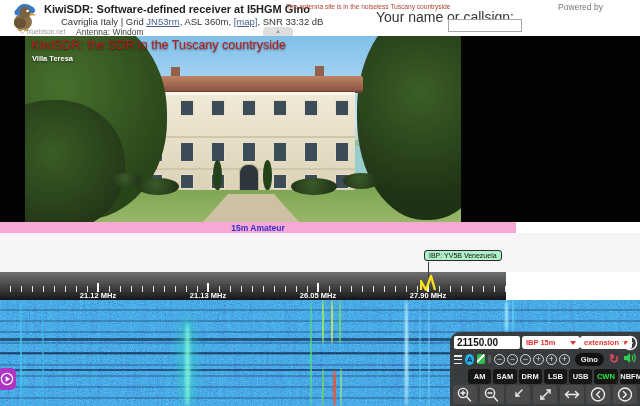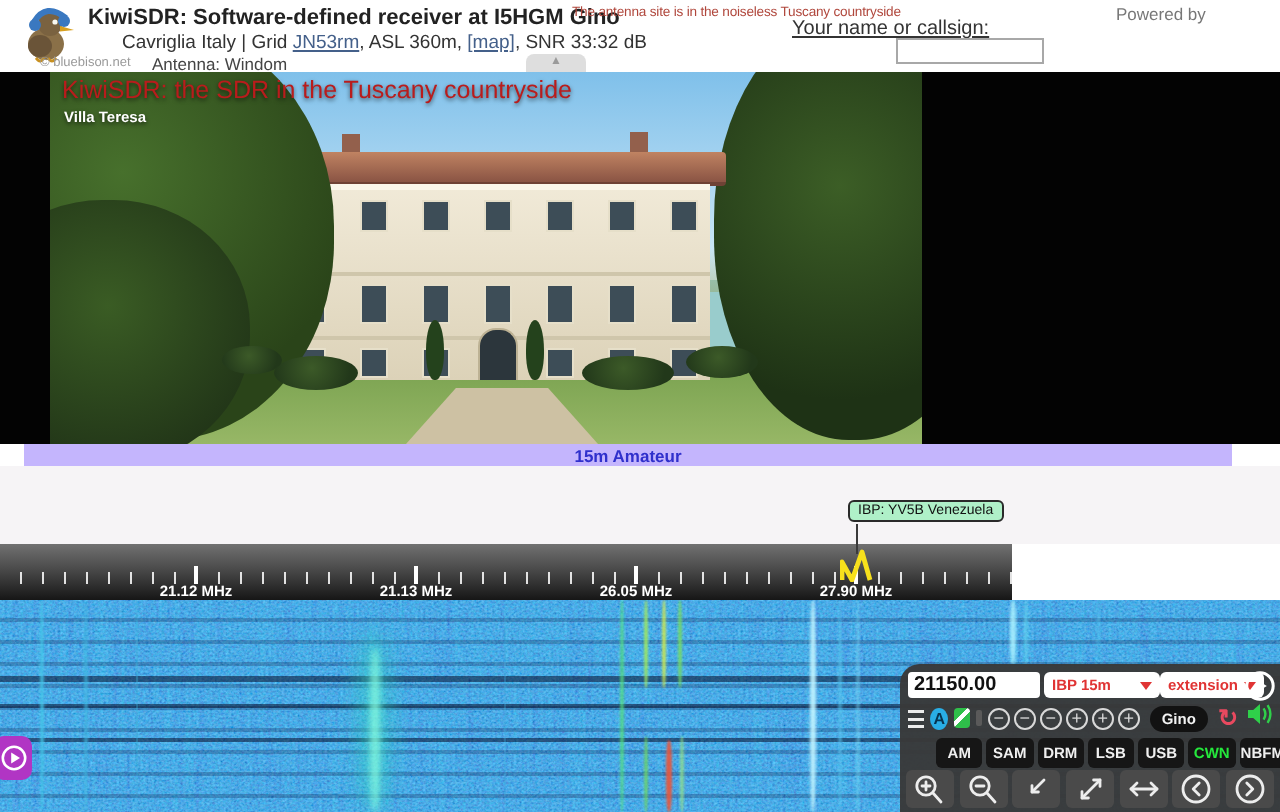--- a/index.html
+++ b/index.html
@@ -8,21 +8,21 @@
   .abs{position:absolute;}
 
   
   .hdr{left:0;top:0;width:640px;height:36px;background:#fff;z-index:30;}
   .hdr-title{left:44px;top:3px;font-size:11px;font-weight:bold;color:#222;white-space:nowrap;}
   .hdr-loc{left:44px;top:16px;font-size:9.5px;color:#333;white-space:nowrap;margin-left:17px;}
   .hdr-loc a{color:#44608a;text-decoration:underline;cursor:pointer;}
   .hdr-credit{left:20px;top:28px;font-size:6.5px;color:#9a9a9a;white-space:nowrap;}
   .hdr-antenna{left:76px;top:27px;font-size:8.5px;color:#444;white-space:nowrap;}
   .hdr-notice{left:286px;top:3px;font-size:6.8px;color:#b0473c;white-space:nowrap;letter-spacing:-0.1px;}
-  .callsign-label{left:396px;top:9px;font-size:10px;color:#333;white-space:nowrap;text-decoration:underline;}
+  .callsign-label{left:376px;top:9px;font-size:14px;color:#333;white-space:nowrap;}
   .callsign-input{left:448px;top:19px;width:68px;height:11px;border:1px solid #a8a8a8;background:#fff;
                   font-size:9px;padding:0 2px;}
   .powered-by{left:558px;top:2px;font-size:8.5px;color:#777;}
   .brand{left:530px;top:11px;font-size:15px;font-weight:bold;letter-spacing:-0.5px;white-space:nowrap;}
   .brand .b1{color:#cfcfcf;}
   .brand .b2{color:#c4c4c4;}
   .brand .b3{color:#9a9a9a;}
   .brand .b4{color:#c0c0c0;font-size:10px;}
   .collapse-tab{left:263px;top:27px;width:30px;height:9px;background:#dedede;border-radius:4px 4px 0 0;
                 color:#9a9a9a;font-size:6px;text-align:center;line-height:9px;cursor:pointer;}
@@ -64,21 +64,21 @@
   .bu1{left:112px;top:142px;width:42px;height:17px;}
   .bu2{left:266px;top:142px;width:46px;height:17px;}
   .bu3{left:86px;top:137px;width:30px;height:14px;}
   .bu4{left:318px;top:137px;width:36px;height:16px;}
   .photo-caption{left:6px;top:2px;color:#b91c1c;font-size:12.5px;white-space:nowrap;
                  text-shadow:0 1px 2px rgba(0,0,0,.6);}
   .photo-subcaption{left:7px;top:18px;color:#fff;font-size:7.5px;font-weight:bold;white-space:nowrap;
                     text-shadow:0 1px 2px rgba(0,0,0,.6);}
 
   
-  .band-bar{left:12px;top:222px;width:604px;height:11px;background:#c4b5fd;cursor:pointer;}
+  .band-bar{left:0;top:222px;width:516px;height:11px;background:#f9a8d4;cursor:pointer;}
   .band-bar-label{left:50%;top:1px;transform:translateX(-50%);font-size:8.5px;font-weight:bold;color:#3030cc;white-space:nowrap;}
   .spectrum{left:0;top:233px;width:640px;height:39px;background:#f6f4f6;}
   .beacon-label{left:424px;top:250px;background:#aff0c8;border:1px solid #2a2a2a;border-radius:3px;
                 font-size:7px;color:#111;padding:1px 4px;white-space:nowrap;z-index:5;cursor:pointer;}
   .beacon-line{left:428px;top:262px;width:1px;height:15px;background:#3a3a3a;z-index:4;}
 
   
   .scale{left:0;top:272px;width:506px;height:28px;background:linear-gradient(180deg,#717171,#4a4a4a 45%,#161616);cursor:pointer;}
   .minor-ticks{left:0;top:14px;width:640px;height:6px;
     background:repeating-linear-gradient(90deg,transparent 0 10px,rgba(255,255,255,.85) 10px 11px);}

